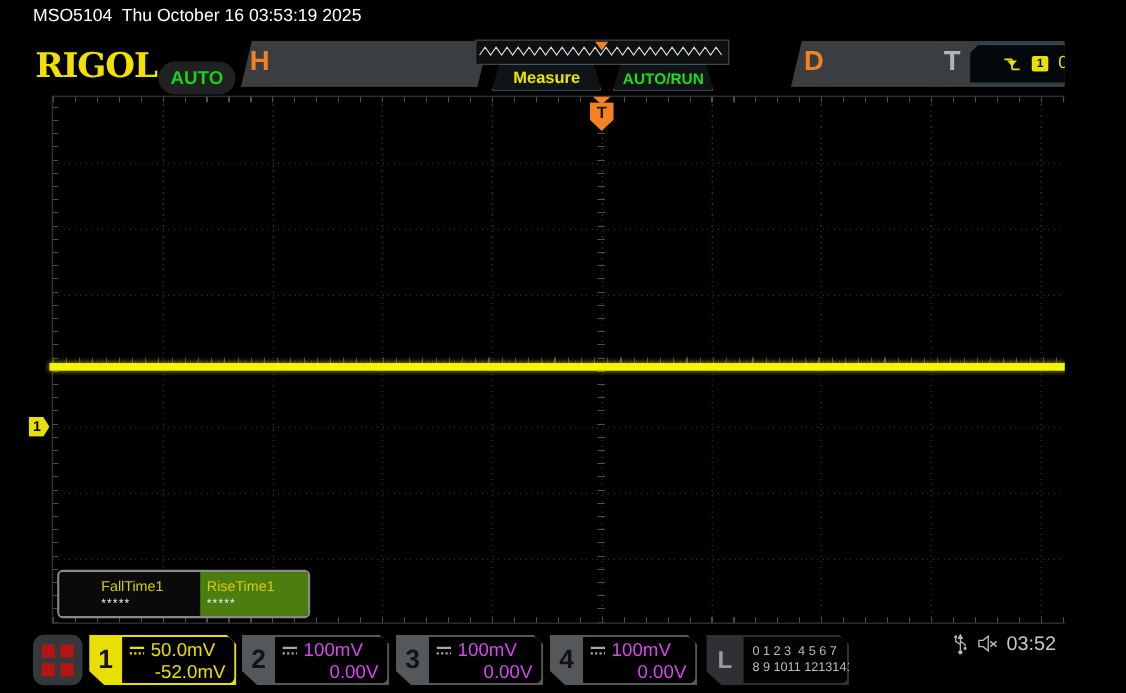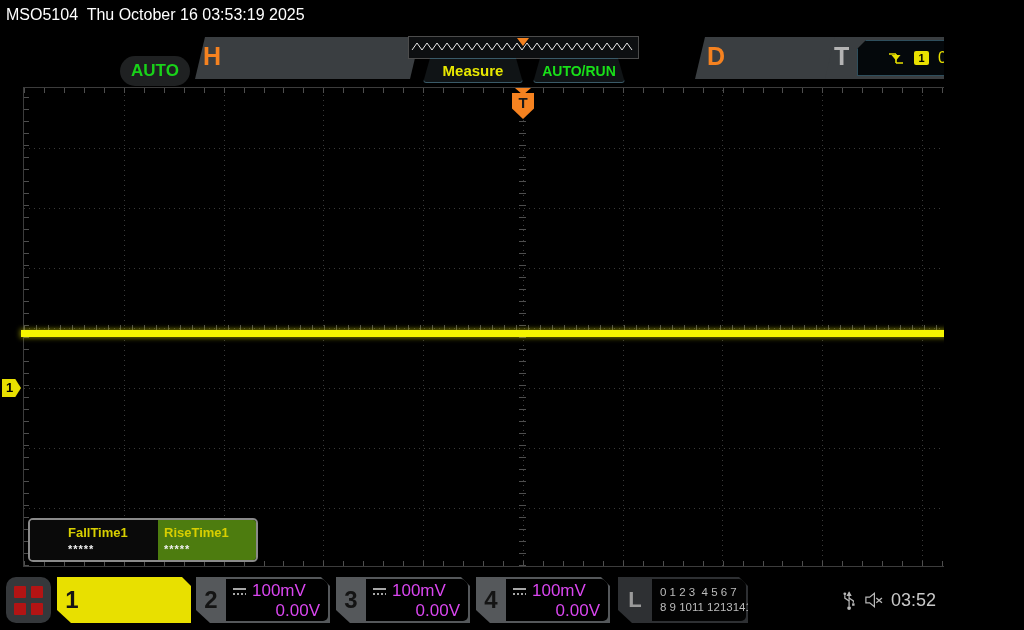--- a/index.html
+++ b/index.html
@@ -1,17 +1,17 @@
 <!DOCTYPE html>
 <html><head>
 <meta charset="utf-8">
 <style>
   html,body{margin:0;padding:0;background:#000;}
   #screen{position:relative;width:944px;height:630px;background:#000;overflow:hidden;
-          font-family:"Liberation Sans","DejaVu Sans",sans-serif;}
+          font-family:"Liberation Sans","DejaVu Sans",sans-serif;margin-left:24px;}
   .pre{white-space:pre;}
 
   
   .titlebar{position:absolute;left:6px;top:6px;color:#ffffff;font-size:16px;}
 
   
   .logo{position:absolute;left:8px;top:42px;color:#f2e000;font-family:"DejaVu Serif","Liberation Serif",serif;
         font-weight:bold;font-size:31px;letter-spacing:-1px;}
   .auto-btn{position:absolute;left:120px;top:56px;width:70px;height:30px;background:#1f2122;
             border-radius:16px;display:flex;align-items:center;justify-content:center;}
@@ -88,21 +88,21 @@
          box-shadow:0 0 5px 1px rgba(220,220,0,.55);}
 
   .ch-marker{position:absolute;left:2px;top:379px;width:19px;height:18px;background:#e8e000;
          clip-path:polygon(0 0,70% 0,100% 50%,70% 100%,0 100%);
          color:#000;font-size:13px;font-weight:bold;text-align:left;line-height:18px;}
   .ch-marker span{margin-left:4px;}
 
   
   .meas{position:absolute;left:28px;top:518px;width:230px;height:44px;display:flex;
         border:2px solid #8a8a8a;border-radius:5px;overflow:hidden;background:#0a0a0a;
-        box-sizing:border-box;font-weight:bold;}
+        box-sizing:border-box;}
   .meas-cell{height:100%;box-sizing:border-box;padding-top:5px;}
   .meas-cell.c0{flex:0 0 128px;padding-left:38px;background:#0a0a0a;}
   .meas-cell.c1{flex:1;padding-left:6px;background:#4d7c0f;}
   .meas-label{color:#d8cf00;font-size:13px;}
   .meas-value{color:#f0f0f0;font-size:11px;letter-spacing:1px;margin-top:3px;}
 
   
   .menu-btn{position:absolute;left:6px;top:577px;width:45px;height:46px;background:#35383b;
             border-radius:10px;display:grid;grid-template-columns:12px 12px;grid-template-rows:12px 12px;
             gap:5px;align-content:center;justify-content:center;}
@@ -125,32 +125,33 @@
 
   .lbtn{position:absolute;left:618px;top:577px;width:130px;height:46px;background:#2e3033;
         clip-path:polygon(0 0,calc(100% - 9px) 0,100% 9px,100% 100%,14px 100%,0 calc(100% - 13px));}
   .lbtn .num{position:absolute;left:0;top:0;width:34px;height:100%;display:flex;align-items:center;
         justify-content:center;font-size:22px;font-weight:bold;color:#9a9a9a;}
   .lbtn .panel{position:absolute;left:34px;top:2px;right:2px;bottom:2px;background:#030303;
         border-radius:0 7px 5px 0;display:flex;flex-direction:column;justify-content:center;
         padding-left:8px;box-sizing:border-box;}
   .lrow{color:#bdbdbd;font-size:11.5px;line-height:15px;}
 
-  .statusicons{position:absolute;right:0;top:577px;width:110px;height:46px;display:flex;
+  .statusicons{position:absolute;right:0;top:562px;width:110px;height:46px;display:flex;
         align-items:center;justify-content:flex-end;padding-right:8px;box-sizing:border-box;}
   .clock{color:#c8c8c8;font-size:18px;margin-left:6px;}
   .icon-usb,.icon-speaker{margin-left:8px;display:flex;}
 </style>
 </head>
 <body>
 
 <div id="screen">
 
   <div class="titlebar pre">MSO5104  Thu October 16 03:53:19 2025</div>
 
+  <div class="logo">RIGOL</div>
 
   <div class="auto-btn">
     <span>AUTO</span>
   </div>
 
   <div class="group hbox">
     <span class="glabel orange">H</span>
   </div>
 
   <div class="preview">
@@ -232,20 +233,32 @@
 
   <div class="menu-btn">
     <div class="sq"></div>
       <div class="sq"></div>
     <div class="sq"></div>
       <div class="sq"></div>
   </div>
 
   <div class="chbtn ch1">
     <div class="num">1</div>
+    <div class="panel">
+      <div class="chrow">
+        <svg class="dc-icon" width="15" height="9" viewBox="0 0 15 9">
+          <line x1="1" y1="2" x2="14" y2="2" stroke="#e8e000" stroke-width="2"></line>
+          <line x1="1" y1="7" x2="14" y2="7" stroke="#e8e000" stroke-width="2" stroke-dasharray="2 2"></line>
+        </svg>
+        <span>50.0mV</span>
+      </div>
+      <div class="chrow r2">
+          <span>-52.0mV</span>
+        </div>
+    </div>
   </div>
 
   <div class="chbtn chgray ch2">
     <div class="num">2</div>
     <div class="panel">
       <div class="chrow">
         <svg class="dc-icon" width="15" height="9" viewBox="0 0 15 9">
           <line x1="1" y1="2" x2="14" y2="2" stroke="#a6a6a6" stroke-width="2"></line>
           <line x1="1" y1="7" x2="14" y2="7" stroke="#a6a6a6" stroke-width="2" stroke-dasharray="2 2"></line>
         </svg>

